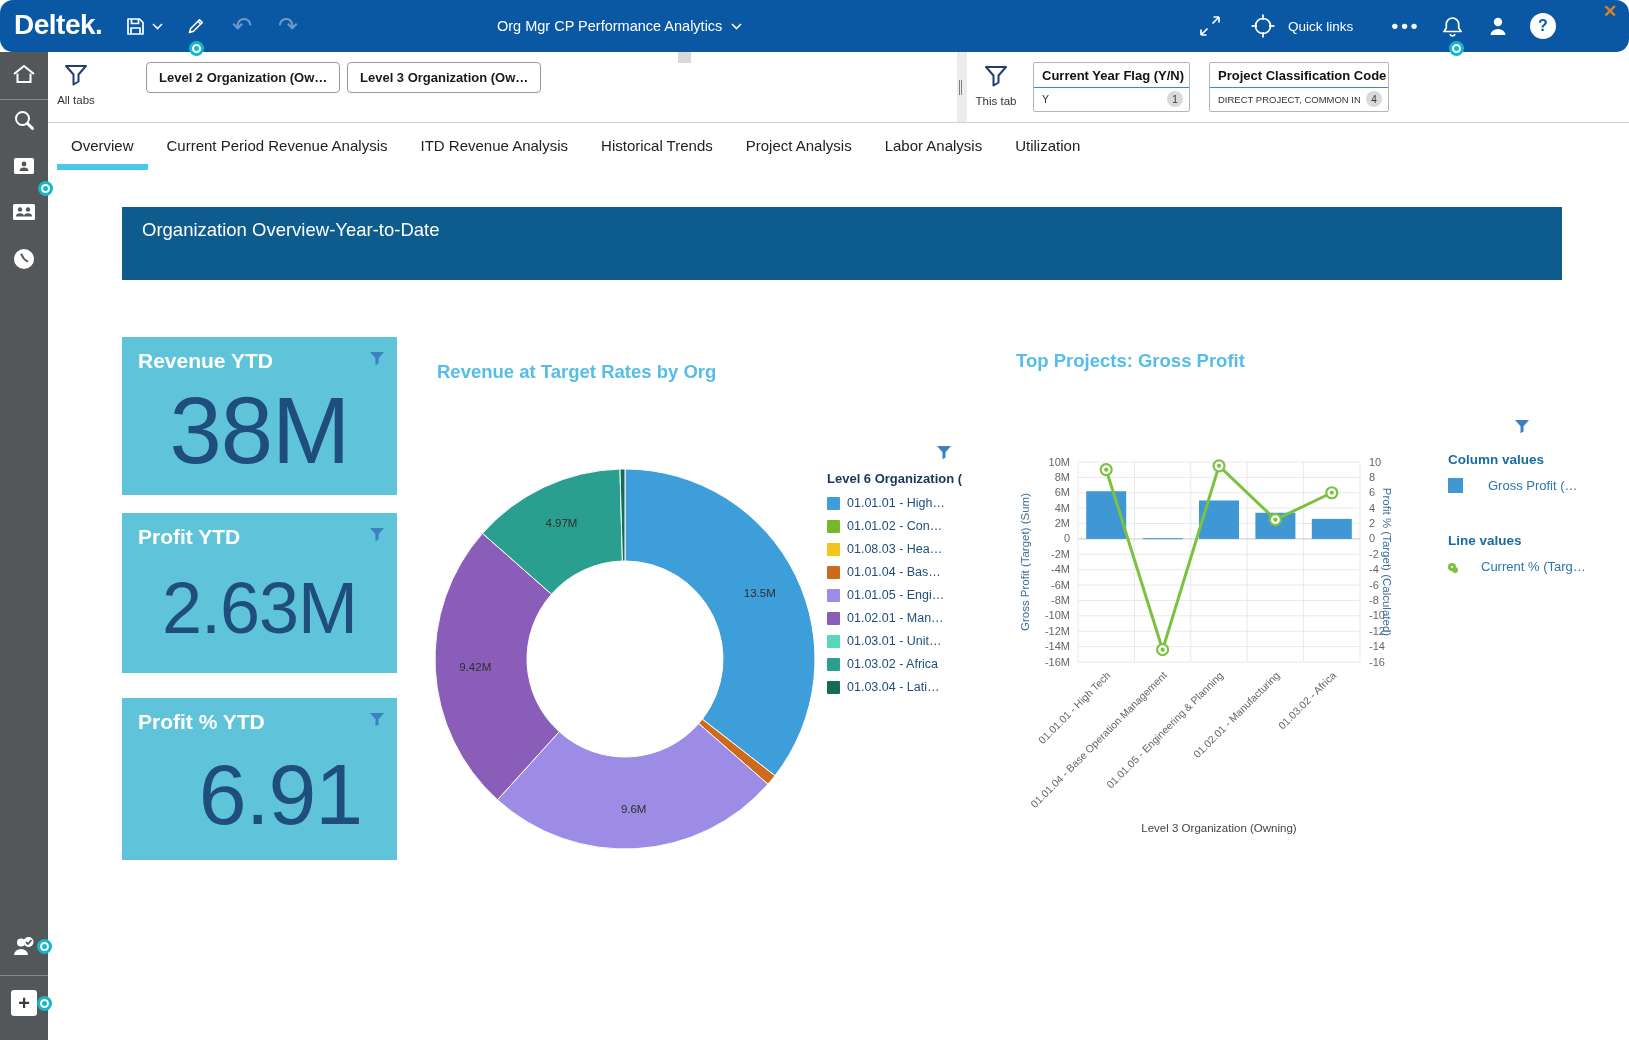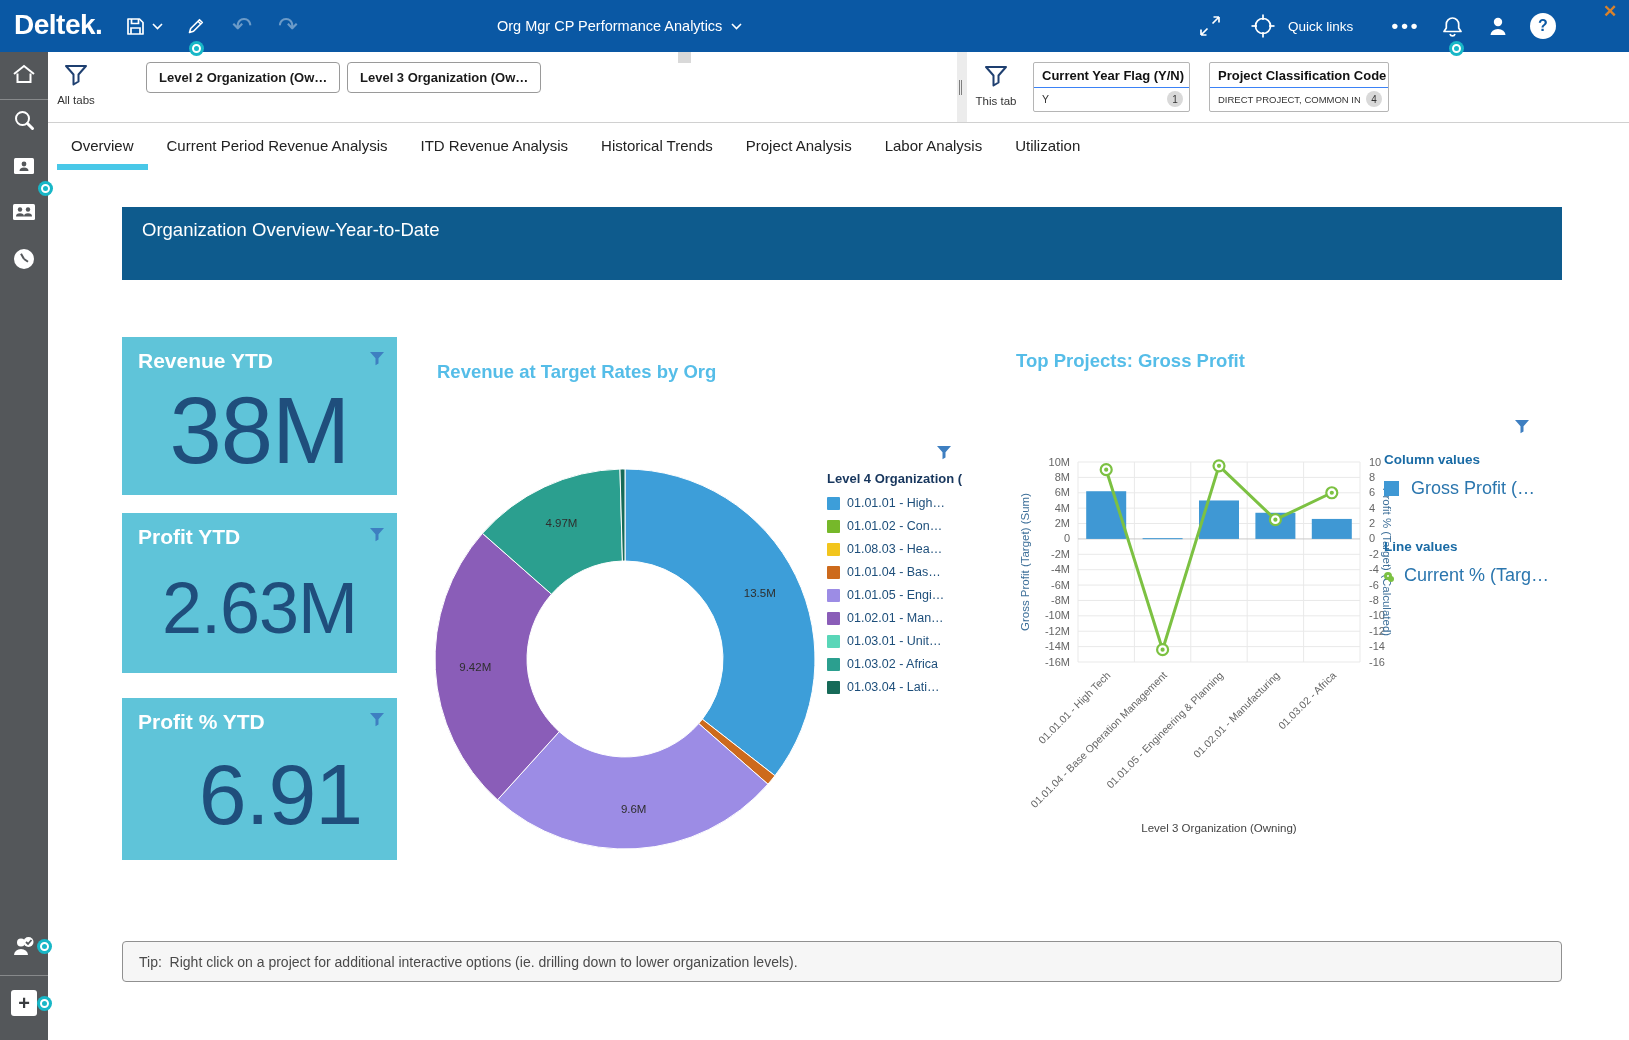--- a/index.html
+++ b/index.html
@@ -1,21 +1,21 @@
 <!DOCTYPE html>
 <html><head>
 <meta charset="utf-8">
 <style>
   * { margin:0; padding:0; box-sizing:border-box; }
   html,body { background:#fff; }
   body { font-family:"Liberation Sans", sans-serif; }
   .screen { position:relative; width:1629px; height:1040px; overflow:hidden; background:#fff; }
 
   
-  .topbar { position:absolute; left:0; top:0; width:1629px; height:52px; background:#0a58a4; z-index:30; }
+  .topbar { position:absolute; left:0; top:0; width:1629px; height:52px; background:#0a58a4; z-index:30;border-radius:13px; }
   .logo { position:absolute; left:14px; top:9px; color:#fff; font-size:28px; font-weight:bold; letter-spacing:-0.5px; }
   .tb-icon { position:absolute; top:0; height:52px; display:flex; align-items:center; justify-content:center; cursor:pointer; }
   .tb-faded { opacity:.4; }
   .undo-glyph { font-family:"DejaVu Sans", sans-serif; font-size:24px; color:#fff; }
   .tb-title { position:absolute; left:497px; top:0; height:52px; display:flex; align-items:center; gap:9px; color:#fff; font-size:14.5px; cursor:pointer; }
   .quick-links { position:absolute; left:1250px; top:0; height:52px; display:flex; align-items:center; gap:12px; color:#fff; font-size:13.5px; cursor:pointer; }
   .dots { color:#fff; font-size:19px; font-weight:bold; letter-spacing:3px; }
   .help-circle { width:26px; height:26px; border-radius:50%; background:#fff; color:#0a58a4; font-weight:bold; font-size:16px; display:flex; align-items:center; justify-content:center; }
   .close-x { position:absolute; left:1603px; top:1px; color:#d9822b; font-size:17px; font-weight:bold; cursor:pointer; z-index:40; }
 
@@ -60,24 +60,24 @@
   .chart-title { position:absolute; font-size:18.5px; font-weight:bold; color:#55bde8; white-space:nowrap; }
   .chart-funnel { position:absolute; cursor:pointer; }
   #donut-chart { position:absolute; left:420px; top:430px; }
   #donut-legend { position:absolute; left:827px; top:471px; width:160px; }
   .dlegend-title { font-size:13px; font-weight:bold; color:#17365d; margin-bottom:10px; white-space:nowrap; }
   .dlegend-item { display:flex; align-items:center; gap:7px; margin-bottom:9px; font-size:12.5px; color:#1d4e7a; cursor:pointer; white-space:nowrap; }
   .swatch { width:13px; height:13px; border-radius:1px; flex:0 0 13px; }
   .slice-label { font-size:11.5px; fill:#2e2e2e; }
 
   #combo-chart { position:absolute; left:1015px; top:430px; }
-  #combo-legend { position:absolute; left:1384px; top:452px; width:170px; }
+  #combo-legend { position:absolute; left:1448px; top:452px; width:170px; }
   .clegend-header { font-size:13.5px; font-weight:bold; color:#1a6ba5; margin-bottom:11px; }
   .clegend-header.line-h { margin-top:40px; }
-  .clegend-item { display:flex; align-items:center; gap:12px; font-size:18px; color:#2b76ae; cursor:pointer; white-space:nowrap; }
+  .clegend-item { display:flex; align-items:center; gap:25px; font-size:13px; color:#2b76ae; cursor:pointer; white-space:nowrap; }
   .cswatch { width:15px; height:15px; flex:0 0 15px; }
   .cring { width:8px; height:8px; border:3px solid #7cc142; border-radius:50%; position:relative; flex:0 0 8px; background:#fff; }
   .cring-dot { position:absolute; left:1px; top:1px; width:6px; height:6px; border-radius:50%; }
   .tick { font-size:11px; fill:#666; }
   .cat { font-size:10.5px; fill:#666; }
   .axis-label { font-size:11.5px; fill:#3d6f99; }
   .xtitle { font-size:11.5px; fill:#444; }
   svg text { font-family:"Liberation Sans", sans-serif; }
 
   
@@ -289,21 +289,21 @@
       <path d="M354.9366967853148 345.7004154110369 A190 190 0 0 1 347.93583767804466 354.17725954531704 L278.7248004865704 293.5651128181109 A98 98 0 0 0 282.3357699208466 289.19284584358746 Z" fill="#cd6a1c" stroke="#fff" stroke-width="1"></path>
       <path d="M347.93583767804466 354.17725954531704 A190 190 0 0 1 77.4765583158172 369.8466251673104 L139.22475113131622 301.6472066652443 A98 98 0 0 0 278.7248004865704 293.5651128181109 Z" fill="#9c8ce5" stroke="#fff" stroke-width="1"></path>
       <text x="213.67587191707958" y="382.7488872962949" text-anchor="middle" class="slice-label">9.6M</text>
       <path d="M77.4765583158172 369.8466251673104 A190 190 0 0 1 62.47889677021283 103.350745588506 L131.48911517621502 164.19143719828205 A98 98 0 0 0 139.22475113131622 301.6472066652443 Z" fill="#8a5db8" stroke="#fff" stroke-width="1"></path>
       <text x="55.236972121754604" y="241.42825490477662" text-anchor="middle" class="slice-label">9.42M</text>
       <path d="M62.47889677021283 103.350745588506 A190 190 0 0 1 199.97403807588606 39.06648608858583 L202.40766174440438 131.034292824639 A98 98 0 0 0 131.48911517621502 164.19143719828205 Z" fill="#2b9f8f" stroke="#fff" stroke-width="1"></path>
       <text x="141.4699258057509" y="97.11795676811008" text-anchor="middle" class="slice-label">4.97M</text>
       <path d="M199.97403807588606 39.06648608858583 A190 190 0 0 1 205.0000000000001 39 L205.00000000000006 131 A98 98 0 0 0 202.40766174440438 131.034292824639 Z" fill="#166a58" stroke="#fff" stroke-width="1"></path>
     </svg>
   <div id="donut-legend">
-      <div class="dlegend-title">Level 4 Organization (</div>
+      <div class="dlegend-title">Level 6 Organization (</div>
       <div class="dlegend-item">
         <span class="swatch" style="background: rgb(61, 158, 217);"></span>
         <span>01.01.01 - High…</span>
       </div>
       <div class="dlegend-item">
         <span class="swatch" style="background: rgb(118, 184, 42);"></span>
         <span>01.01.02 - Con…</span>
       </div>
       <div class="dlegend-item">
         <span class="swatch" style="background: rgb(242, 197, 29);"></span>
@@ -421,22 +421,19 @@
       </div>
       <div class="clegend-header line-h">Line values</div>
       <div class="clegend-item">
         <div class="cring" style="border-color: rgb(124, 193, 66);">
           <div class="cring-dot" style="background: rgb(124, 193, 66);"></div>
         </div>
         <div class="cltext">Current % (Targ…</div>
       </div>
     </div>
 
-  <div class="tip">
-    <span>Tip:  Right click on a project for additional interactive options (ie. drilling down to lower organization levels).</span>
-  </div>
 
   <div class="pulse-dot" style="left:192px;top:44px;"></div>
   <div class="pulse-dot" style="left:1452px;top:44px;"></div>
   <div class="pulse-dot" style="left:41px;top:184px;"></div>
   <div class="pulse-dot" style="left:40px;top:942px;"></div>
   <div class="pulse-dot" style="left:40px;top:999px;"></div>
 </div>
 
 </body></html>

